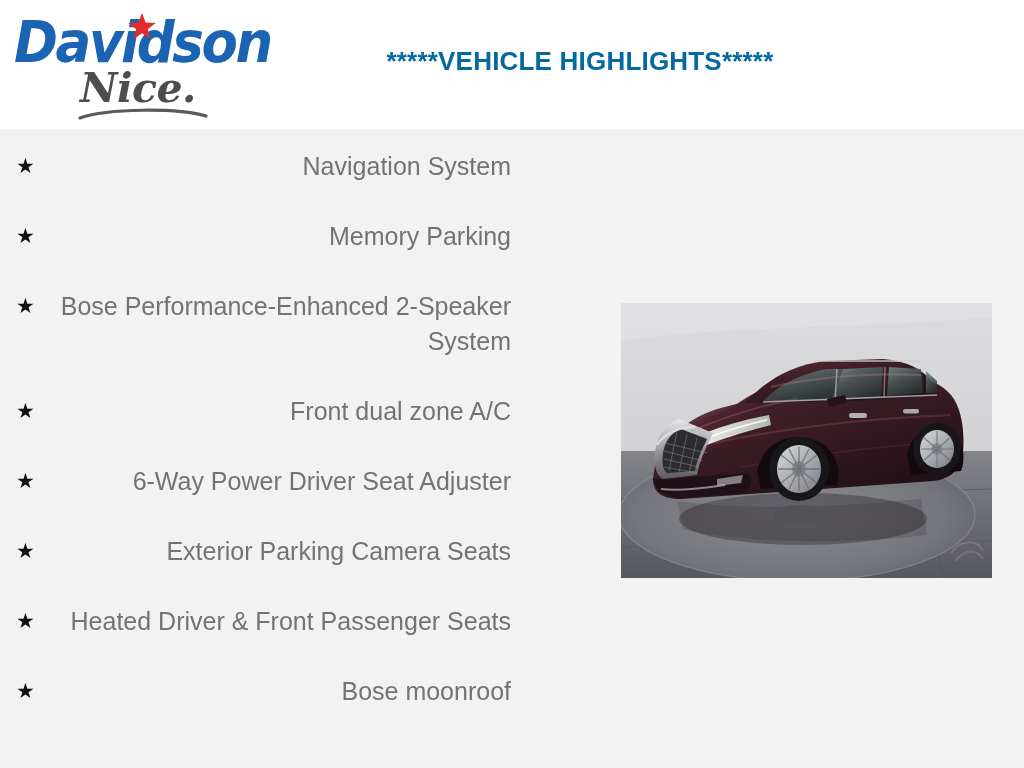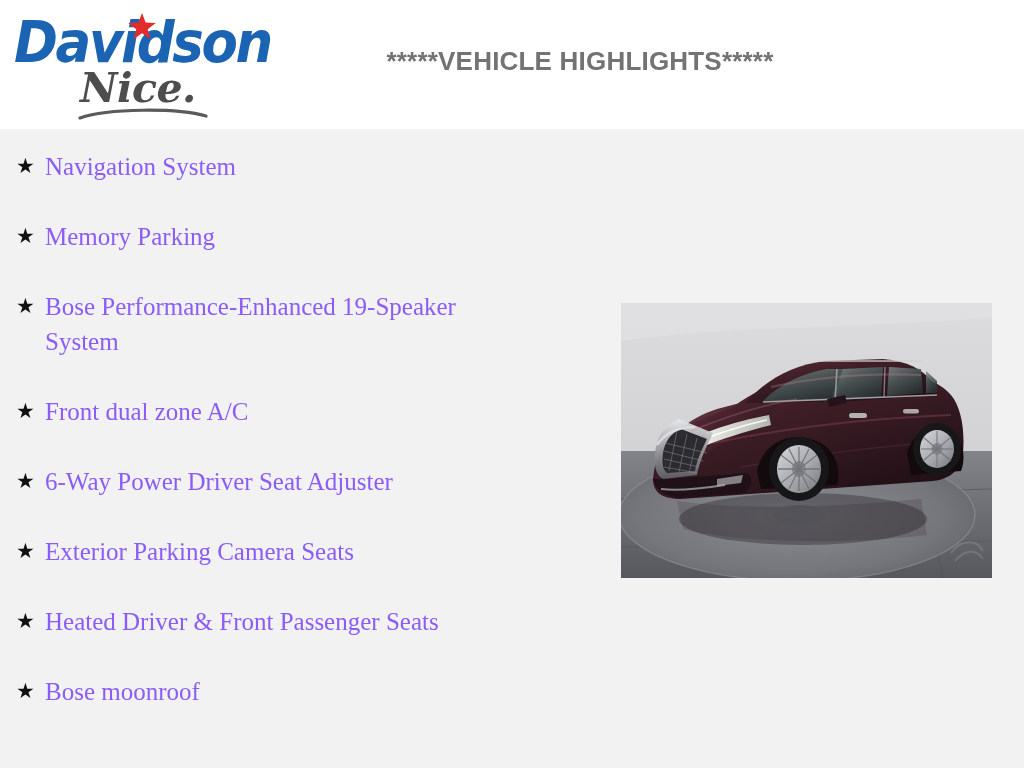--- a/index.html
+++ b/index.html
@@ -97,21 +97,21 @@
     position: absolute;
     left: 300px;
     top: 46px;
     width: 560px;
     text-align: center;
     font-family: "Liberation Sans", sans-serif;
     font-weight: bold;
     font-size: 26px;
     line-height: 30px;
     letter-spacing: 0.2px;
-    color: #737373;
+    color: #0369a1;
     white-space: nowrap;
   }
 
   
   .highlights {
     position: absolute;
     left: 0;
     top: 129px;
     width: 560px;
     padding-top: 20px;
@@ -128,25 +128,26 @@
   .hl-bullet {
     flex: 0 0 auto;
     width: 29px;
     font-family: "DejaVu Sans", sans-serif;
     font-size: 21px;
     line-height: 35px;
     color: #111111;
   }
   .hl-text {
     flex: 1 1 auto;
-    font-family: Liberation Serif, serif;
+    font-family: Liberation Sans, sans-serif;
     font-size: 25px;
     line-height: 35px;
-    color: #8b5cf6;
+    color: #737373;
     max-width: 466px;
+    text-align: right;
   }
 
   
   .photo {
     position: absolute;
     left: 621px;
     top: 303px;
     width: 371px;
     height: 275px;
     overflow: hidden;
@@ -186,21 +187,21 @@
       <span class="hl-text">Navigation System</span>
     </div>
 
     <div class="hl-item">
       <span class="hl-bullet">★</span>
       <span class="hl-text">Memory Parking</span>
     </div>
 
     <div class="hl-item">
       <span class="hl-bullet">★</span>
-      <span class="hl-text">Bose Performance-Enhanced 19-Speaker System</span>
+      <span class="hl-text">Bose Performance-Enhanced 2-Speaker System</span>
     </div>
 
     <div class="hl-item">
       <span class="hl-bullet">★</span>
       <span class="hl-text">Front dual zone A/C</span>
     </div>
 
     <div class="hl-item">
       <span class="hl-bullet">★</span>
       <span class="hl-text">6-Way Power Driver Seat Adjuster</span>

